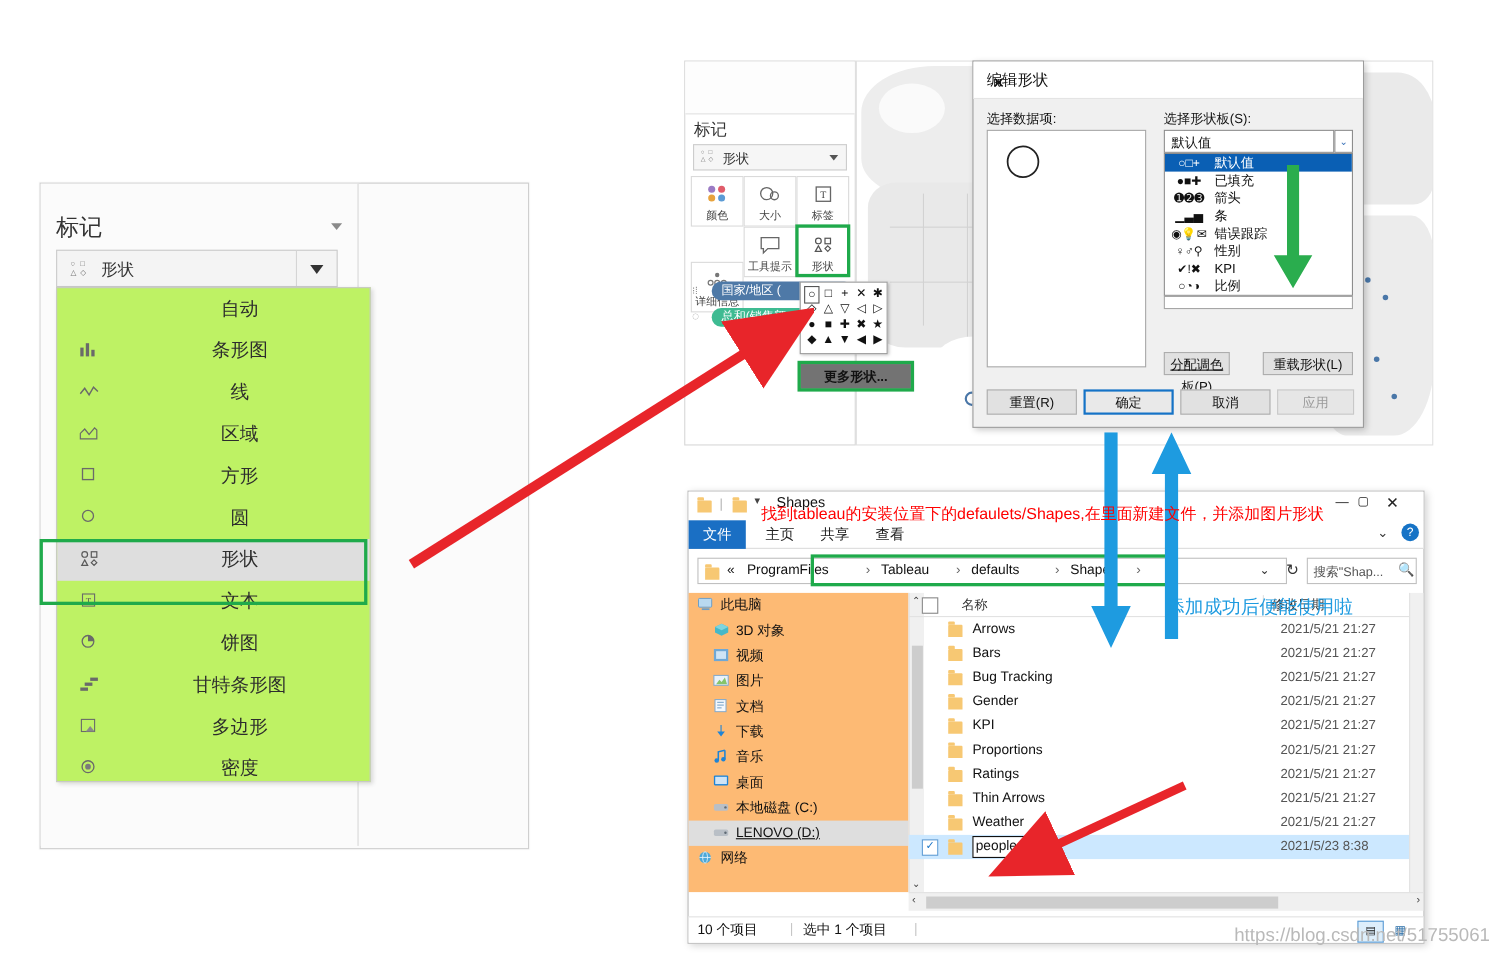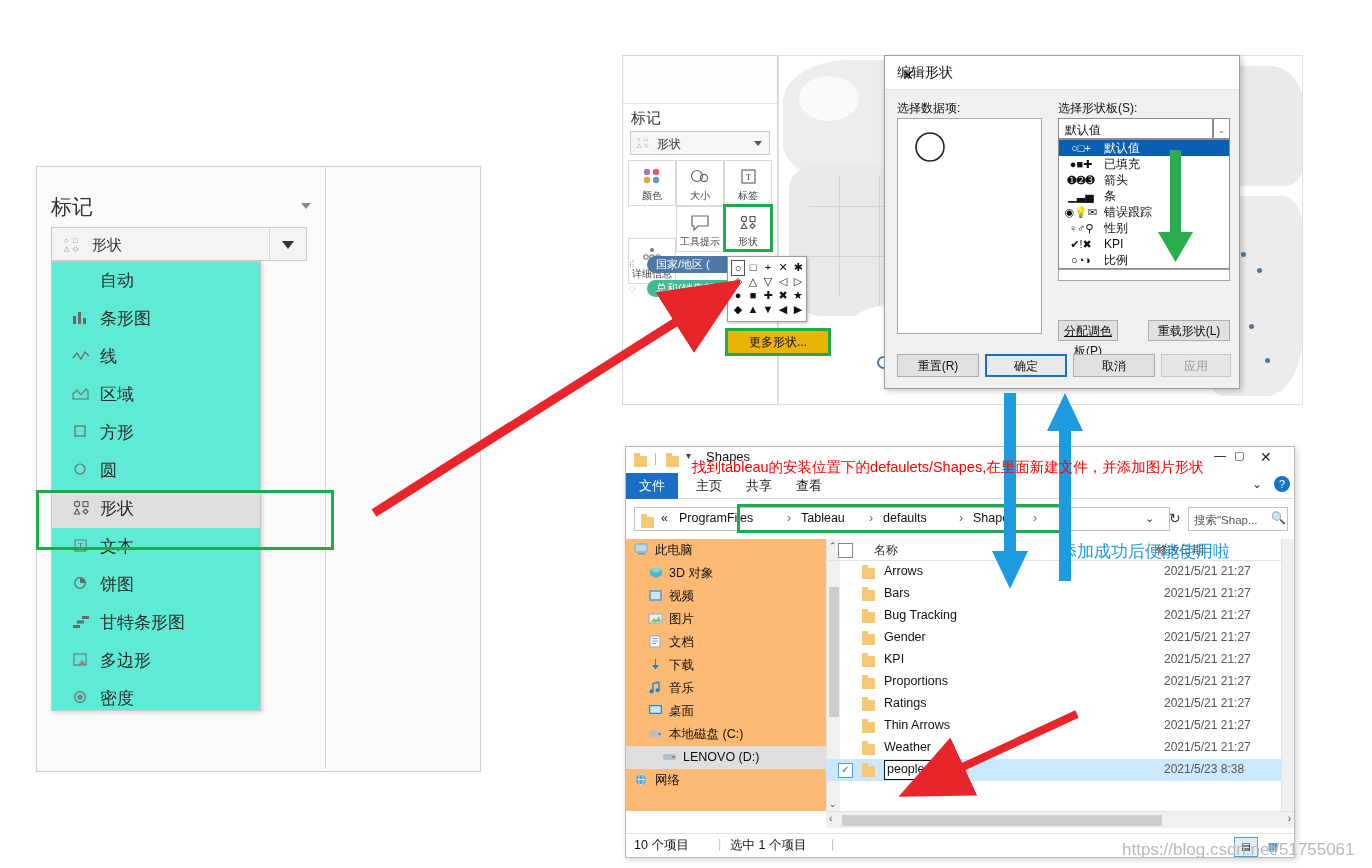--- a/index.html
+++ b/index.html
@@ -45,23 +45,24 @@
     background:#f4f4f4;border:1px solid #cacaca;box-sizing:border-box;
   }
   .marks-combo .lbl{position:absolute;left:40px;top:8px;font-size:15px;color:#333;}
   .marks-combo .sep{position:absolute;right:36px;top:0;width:1px;height:32px;background:#d5d5d5;}
   .marks-combo .dn{position:absolute;right:12px;top:13px;width:0;height:0;
     border-left:6px solid transparent;border-right:6px solid transparent;border-top:8px solid #333;}
   .shape-glyph{position:absolute;left:12px;top:9px;width:20px;height:16px;}
   .shape-glyph i{position:absolute;font-style:normal;font-size:7px;line-height:7px;color:#777;}
 
   .dropdown-list{
-    position:absolute;left:14px;top:94px;width:210px;height:450px;
-    background:#5eead4;border:1px solid #c8c8c8;box-sizing:border-box;
+    position:absolute;left:14px;top:94px;width:286px;height:450px;
+    background:#bef264;border:1px solid #c8c8c8;box-sizing:border-box;
     box-shadow:2px 2px 4px rgba(0,0,0,0.14);
+    text-align:center;
   }
   .dd-item{position:relative;height:38px;line-height:38px;padding-left:48px;font-size:17px;color:#2d2d2d;white-space:nowrap;}
   .dd-item.sel{background:#dedede;}
   .dd-ico{position:absolute;left:20px;top:50%;transform:translateY(-50%);width:20px;height:18px;color:#636363;}
 
   .green-box{position:absolute;border:3px solid #1faa4b;box-sizing:border-box;}
 
   
   #tab-card{
     left:622px;top:55px;width:156px;height:350px;background:#ffffff;
@@ -81,22 +82,22 @@
 
   .shape-popup{
     position:absolute;left:727px;top:256px;width:80px;height:66px;
     background:#fff;border:1px solid #9a9a9a;box-sizing:border-box;
     box-shadow:1px 1px 3px rgba(0,0,0,0.25);
   }
   .shape-popup .row{position:absolute;left:3px;width:74px;height:14px;}
   .shape-popup .g{position:absolute;width:14px;text-align:center;font-size:11px;line-height:14px;color:#111;}
   .more-shapes{
     position:absolute;left:727px;top:330px;width:102px;height:24px;
-    background:#eab308;border:1px solid #9a9a9a;box-sizing:border-box;
-    font-size:12px;color:#111;text-align:center;line-height:22px;
+    background:#737373;border:1px solid #9a9a9a;box-sizing:border-box;
+    font-size:12px;color:#111;text-align:center;line-height:22px;font-weight:bold;
   }
 
   
   #dlg{
     left:884px;top:55px;width:356px;height:334px;background:#f0f0f0;
     border:1px solid #9c9c9c;box-sizing:border-box;
     box-shadow:2px 2px 6px rgba(0,0,0,0.22);
   }
   #dlg .title{position:absolute;left:0;top:0;width:100%;height:34px;background:#ffffff;border-bottom:1px solid #e4e4e4;box-sizing:border-box;}
   #dlg .title span{position:absolute;left:12px;top:8px;font-size:14px;color:#111;}
@@ -534,21 +535,21 @@
             <circle cx="9.6" cy="9.2" r="2" fill="#1e84d6"></circle>
           </svg></span><span>音乐</span></div>
       <div class="sb-item" style="padding-left: 22px;"><span class="sb-ico"><svg width="16" height="13">
             <rect x="1" y="1" width="13" height="9" rx="1" fill="#1e84d6"></rect>
             <rect x="2.2" y="2.2" width="10.6" height="6.6" fill="#cfe4f5"></rect>
           </svg></span><span>桌面</span></div>
       <div class="sb-item" style="padding-left: 22px;"><span class="sb-ico"><svg width="16" height="13">
             <rect x="1" y="4" width="13" height="6" rx="1.6" fill="#b9bfc6"></rect>
             <circle cx="11.5" cy="7" r="1.1" fill="#5e6a74"></circle>
           </svg></span><span>本地磁盘 (C:)</span></div>
-      <div class="sb-item sel" style="padding-left: 36px;"><span class="sb-ico"><svg width="16" height="13">
+      <div class="sb-item sel" style="padding-left: 22px; text-decoration: underline;"><span class="sb-ico"><svg width="16" height="13">
             <rect x="1" y="4" width="13" height="6" rx="1.6" fill="#b9bfc6"></rect>
             <circle cx="11.5" cy="7" r="1.1" fill="#5e6a74"></circle>
           </svg></span><span>LENOVO (D:)</span></div>
       <div class="sb-item" style="padding-left: 8px;"><span class="sb-ico"><svg width="16" height="13">
             <circle cx="7" cy="6.5" r="5.2" fill="#4da8d8"></circle>
             <ellipse cx="7" cy="6.5" rx="2.2" ry="5.2" fill="none" stroke="#e6f3fa" stroke-width="0.8"></ellipse>
             <line x1="1.8" y1="6.5" x2="12.2" y2="6.5" stroke="#e6f3fa" stroke-width="0.8"></line>
           </svg></span><span>网络</span></div>
     </div>
   <div class="vscroll" style="left:200px;top:92px;width:14px;height:272px;">

